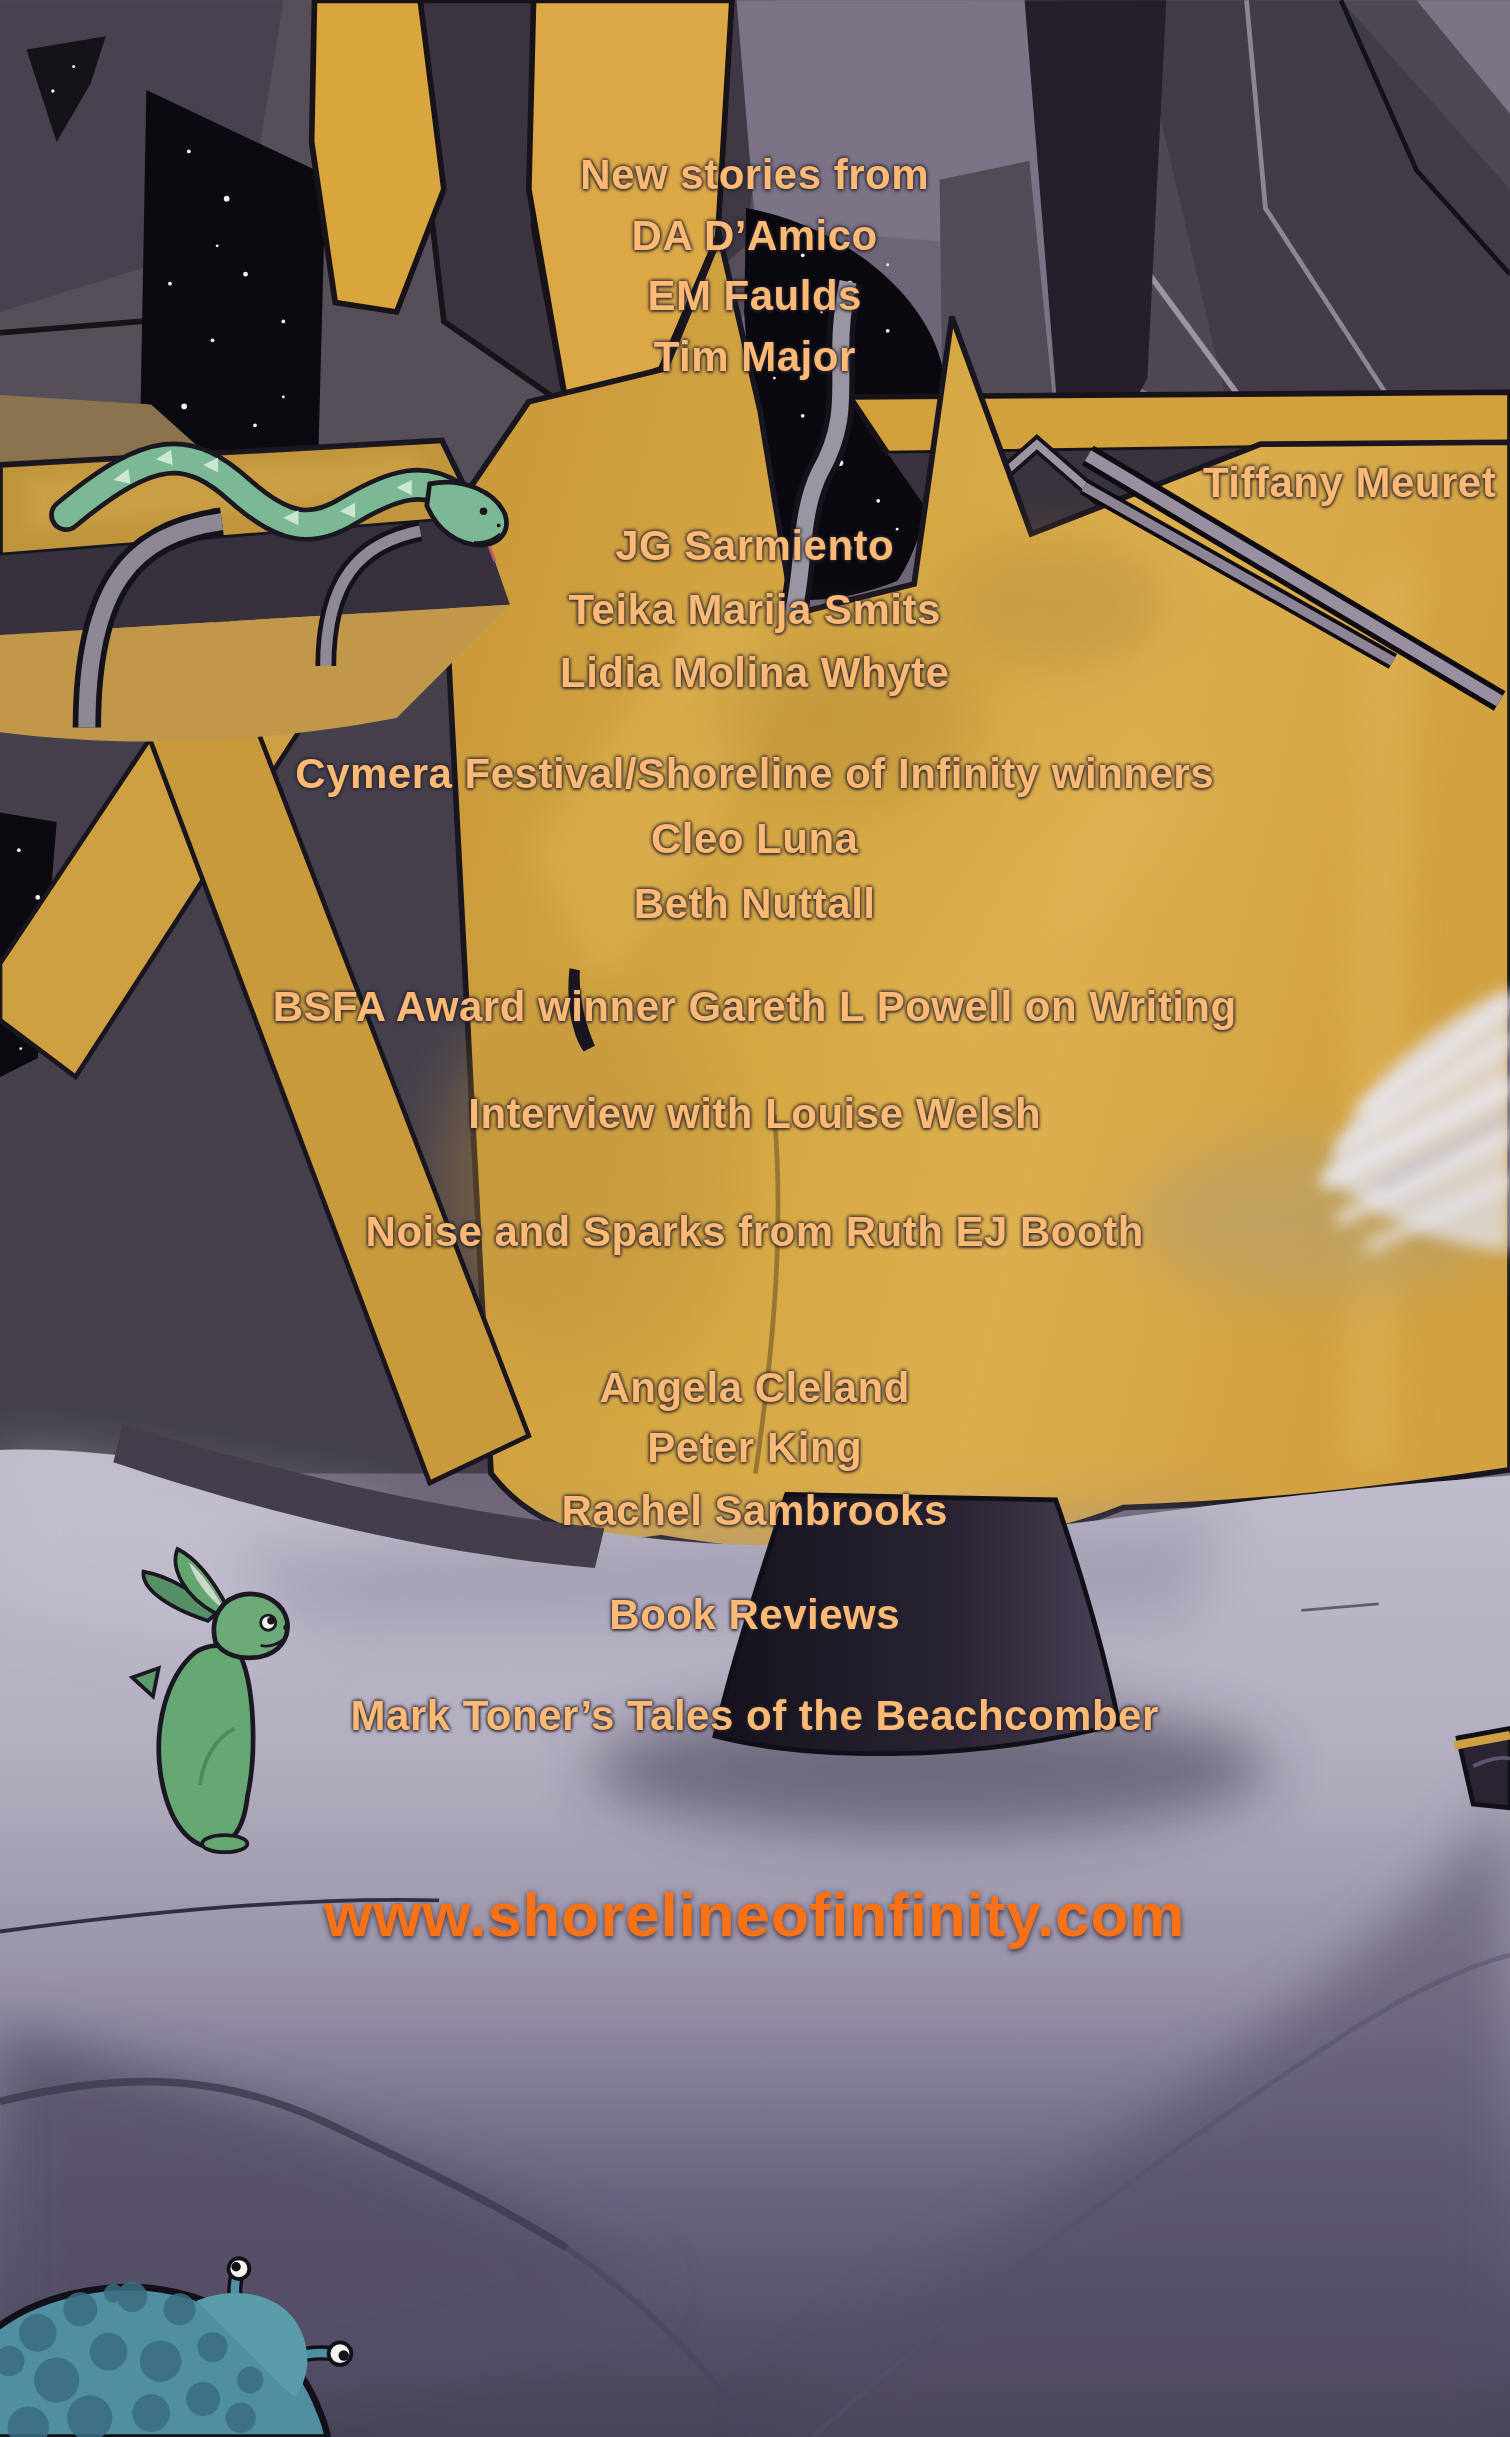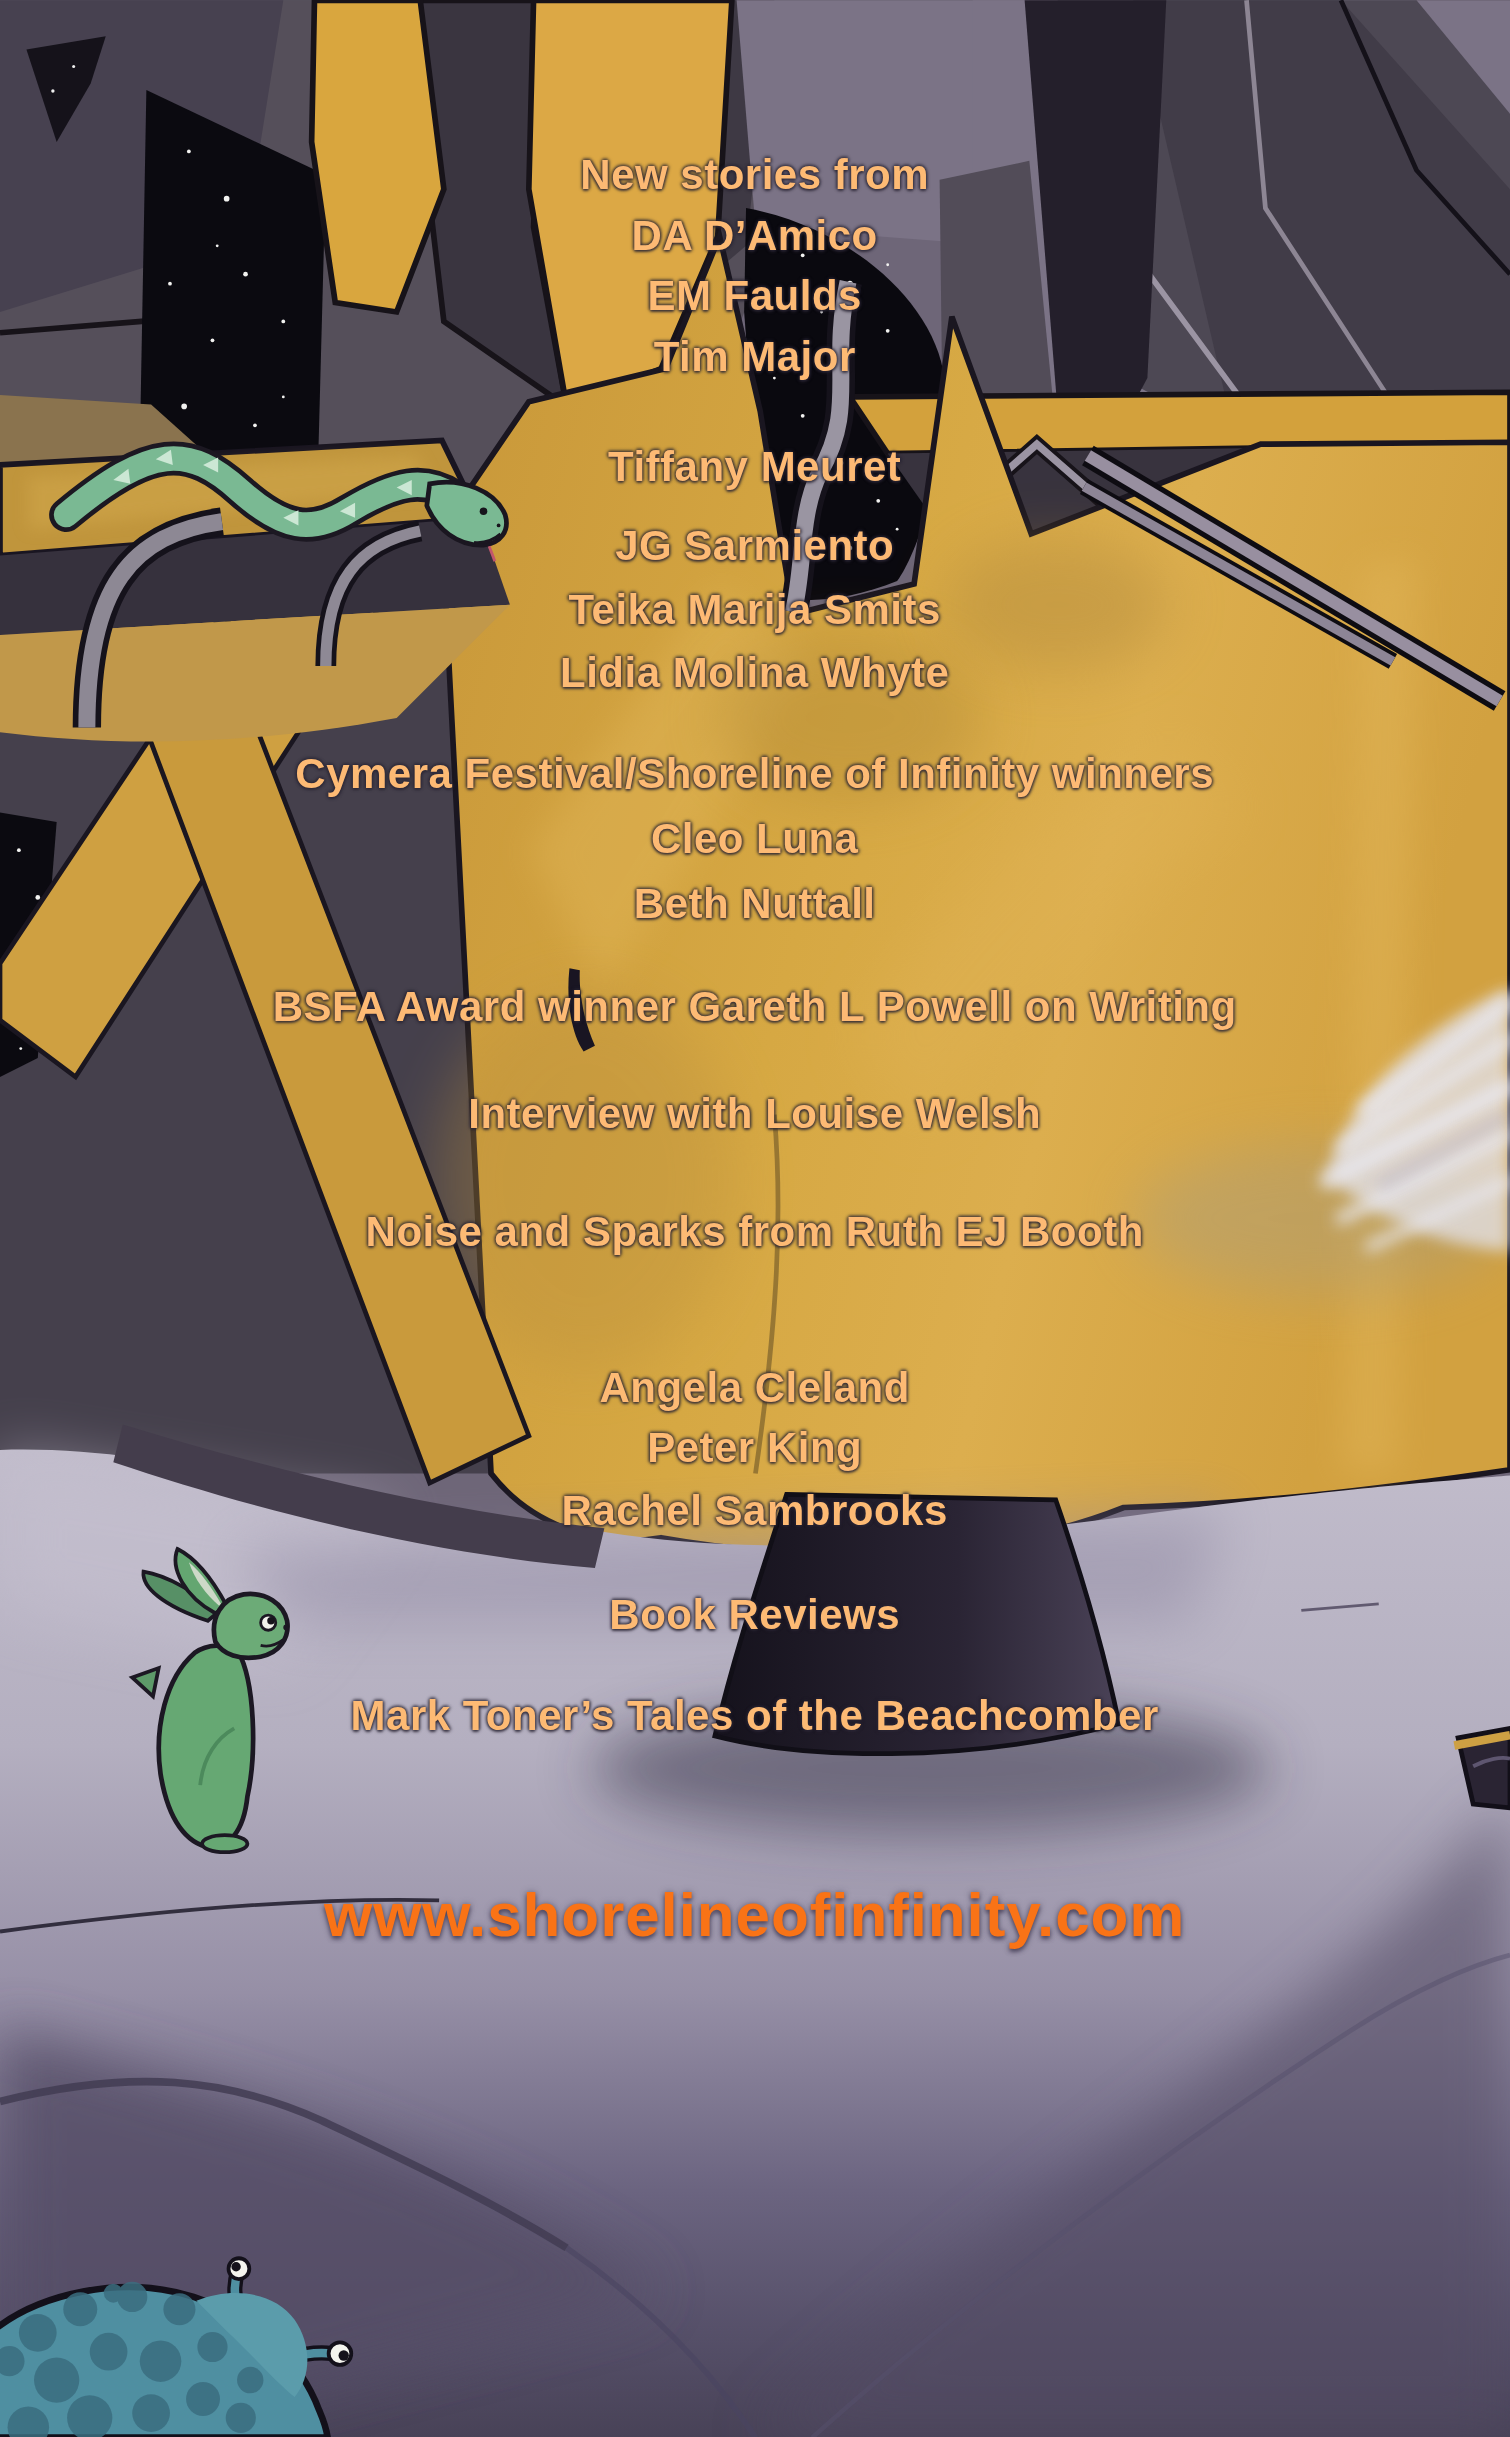--- a/index.html
+++ b/index.html
@@ -296,21 +296,21 @@
     <circle cx="360" cy="2492" r="12" fill="#f4f4ee" stroke="#13101a" stroke-width="4"></circle>
     <circle cx="364" cy="2494" r="5.5" fill="#15121b"></circle>
   </g>
 </svg>
 
   <div class="text-layer" id="lines">
       <div class="line" style="top: 148px;">New stories from</div>
       <div class="line" style="top: 209px;">DA D’Amico</div>
       <div class="line" style="top: 269px;">EM Faulds</div>
       <div class="line" style="top: 330px;">Tim Major</div>
-      <div class="line" style="top: 440px;">Tiffany Meuret</div>
+      <div class="line" style="top: 456px; text-align: right;">Tiffany Meuret</div>
       <div class="line" style="top: 519px;">JG Sarmiento</div>
       <div class="line" style="top: 583px; text-align: center;">Teika Marija Smits</div>
       <div class="line" style="top: 646px;">Lidia Molina Whyte</div>
       <div class="line" style="top: 747px;">Cymera Festival/Shoreline of Infinity winners</div>
       <div class="line" style="top: 812px;">Cleo Luna</div>
       <div class="line" style="top: 877px;">Beth Nuttall</div>
       <div class="line" style="top: 980px;">BSFA Award winner Gareth L Powell on Writing</div>
       <div class="line" style="top: 1087px;">Interview with Louise Welsh</div>
       <div class="line" style="top: 1191px; margin-top: 14px;">Noise and Sparks from Ruth EJ Booth</div>
       <div class="line" style="top: 1361px;">Angela Cleland</div>

